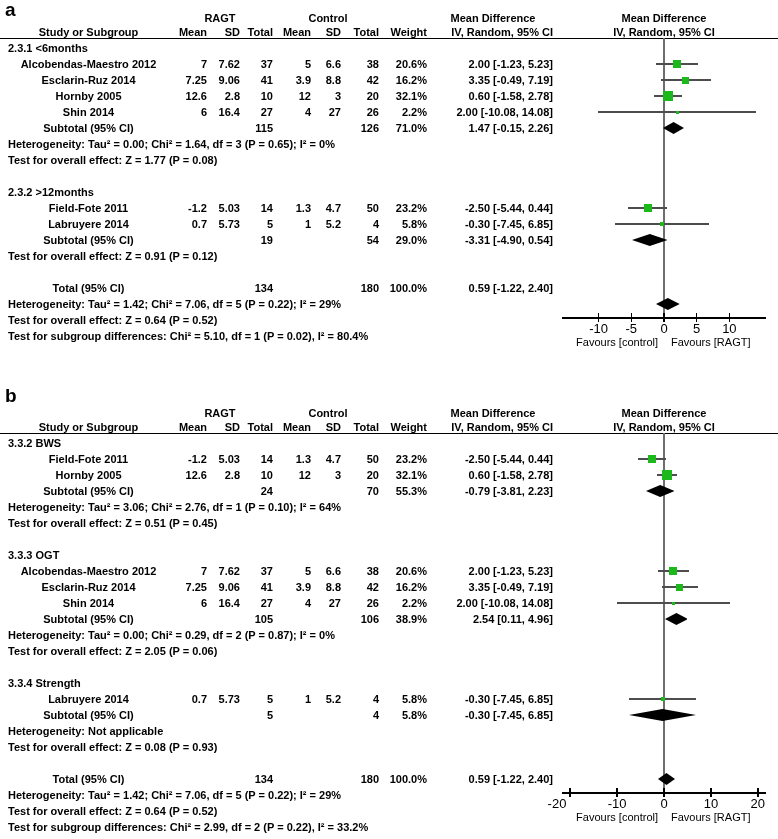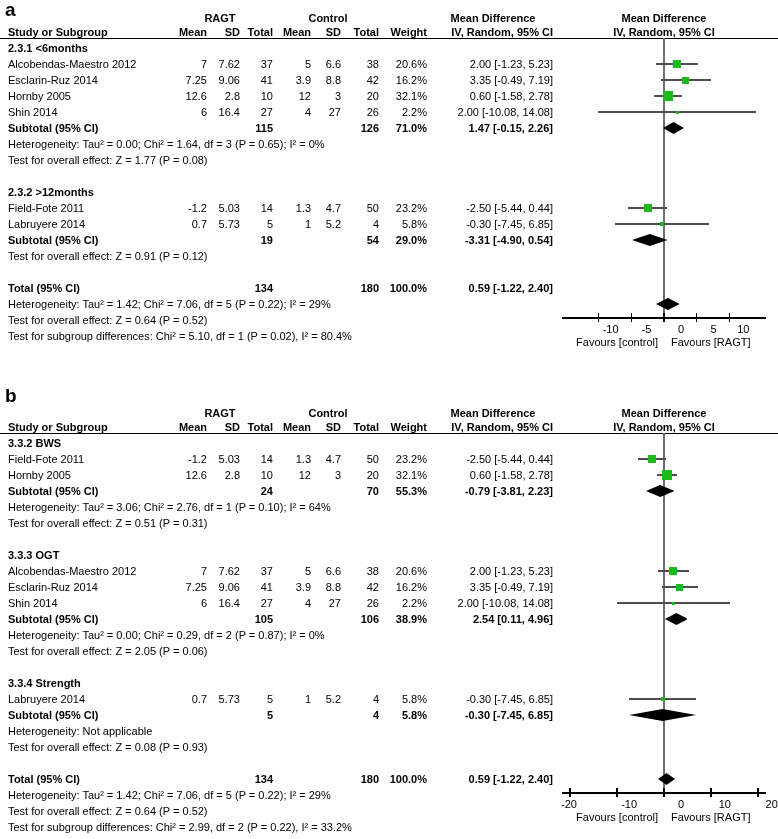--- a/index.html
+++ b/index.html
@@ -10,36 +10,36 @@
   .plabel{position:absolute;left:5px;font-size:19px;font-weight:bold;line-height:19px;}
   #p0 .plabel{top:0px;} #p1 .plabel{top:-9px;}
   .phead{position:relative;height:40px;}
   .h1span{position:absolute;top:12px;height:13px;line-height:13px;font-size:11px;font-weight:bold;text-align:center;white-space:nowrap;}
   .g1{left:160px;width:120px;} .g2{left:268px;width:120px;}
   .md1{left:430px;width:126px;} .md2{left:584px;width:160px;}
   .h2{position:absolute;top:26px;left:0;width:556px;height:13px;display:flex;font-size:11px;font-weight:bold;line-height:13px;}
   .iv2{position:absolute;top:26px;left:584px;width:160px;text-align:center;font-size:11px;font-weight:bold;line-height:13px;}
   .hline{position:absolute;left:0;width:778px;top:37.5px;height:1.7px;background:#000;}
   .rows{width:650px;}
-  .row{display:flex;height:16px;line-height:16px;font-size:11px;width:556px;white-space:nowrap;}
+  .row{display:flex;height:16px;line-height:16px;font-size:11px;width:556px;white-space:nowrap;font-weight:bold;}
   .row.bold{font-weight:bold;}
-  .cn{flex:1;padding-left:8px;overflow:visible;text-align:left;}
+  .cn{flex:1;padding-left:8px;overflow:visible;text-align:center;}
   .cm1{width:38px;text-align:right;} .csd1{width:33px;text-align:right;}
   .ct1{width:33px;text-align:right;}  .cm2{width:38px;text-align:right;}
   .csd2{width:30px;text-align:right;} .ct2{width:38px;text-align:right;}
   .cw{width:48px;text-align:right;}   .cci{width:126px;text-align:right;padding-right:3px;}
   .ctext{padding-left:8px;height:16px;line-height:16px;font-size:11px;white-space:nowrap;}
   .overlay{position:absolute;left:0;top:0;width:778px;height:100%;pointer-events:none;}
   .zline{position:absolute;width:1.6px;z-index:1;}
   .cil{position:absolute;height:1.3px;z-index:2;}
   .sq{position:absolute;z-index:3;}
   .dsvg{position:absolute;z-index:3;}
   .axline{position:absolute;height:1.5px;z-index:2;}
   .tick{position:absolute;width:1.5px;height:9px;z-index:2;}
-  .tlab{position:absolute;width:40px;text-align:right;font-size:11px;line-height:12px;}
+  .tlab{position:absolute;width:40px;text-align:center;font-size:13px;line-height:12px;}
   .fav{position:absolute;font-size:11px;line-height:12px;white-space:nowrap;}
 </style>
 </head>
 <body>
 
 <div class="figure">
   <section class="panel" id="p0">
       <div class="plabel">a</div>
       <div class="phead">
         <div class="h1span g1">RAGT</div>
@@ -280,21 +280,21 @@
           <div class="cm2"></div>
           <div class="csd2"></div>
           <div class="ct2">70</div>
           <div class="cw">55.3%</div>
           <div class="cci">-0.79 [-3.81, 2.23]</div>
         </div>
         <div class="row">
           <div class="ctext">Heterogeneity: Tau² = 3.06; Chi² = 2.76, df = 1 (P = 0.10); I² = 64%</div>
         </div>
         <div class="row">
-          <div class="ctext">Test for overall effect: Z = 0.51 (P = 0.31)</div>
+          <div class="ctext">Test for overall effect: Z = 0.51 (P = 0.45)</div>
         </div>
         <div class="row"></div>
         <div class="row bold">
           <div class="ctext">3.3.3 OGT</div>
         </div>
         <div class="row">
           <div class="cn">Alcobendas-Maestro 2012</div>
           <div class="cm1">7</div>
           <div class="csd1">7.62</div>
           <div class="ct1">37</div>

